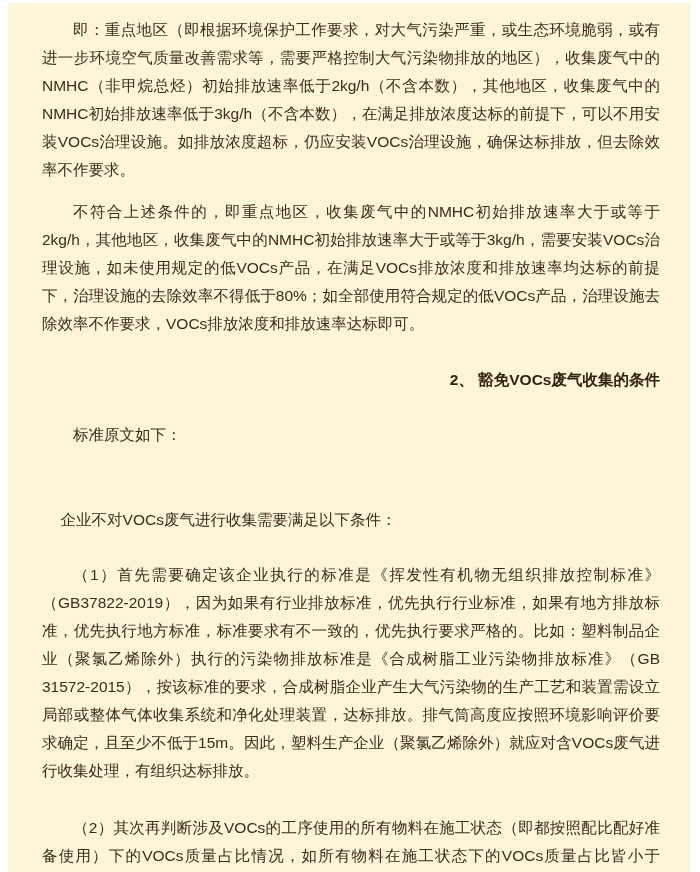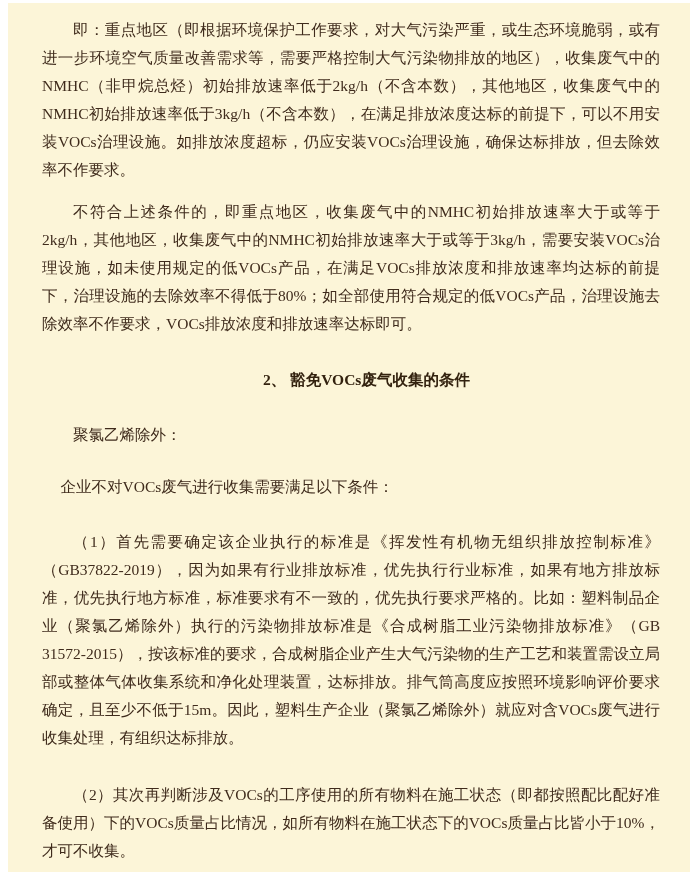--- a/index.html
+++ b/index.html
@@ -8,21 +8,21 @@
     background: #ffffff;
     width: 700px;
     height: 872px;
     overflow: hidden;
   }
   .page-frame {
     position: relative;
     width: 700px;
     height: 872px;
     background: #ffffff;
-    font-family: Liberation Serif, serif;
+    font-family: Liberation Sans, sans-serif;
   }
   .article-canvas {
     position: absolute;
     left: 8px;
     top: 3px;
     right: 10px;
     bottom: 0;
     background: #fcf5d8;
   }
   .article-body {
@@ -34,43 +34,43 @@
   }
   .article-body p {
     margin: 0;
     padding: 0;
   }
   p.indent-2 { text-indent: 2em; }
   p.indent-small { text-indent: 1.2em; }
   p.gap-33 { margin-top: 14px; }
   p.gap-28 { margin-top: 28px; }
   p.gap-27 { margin-top: 27px; }
-  p.gap-57 { margin-top: 24px; }
+  p.gap-57 { margin-top: 57px; }
   p.gap-29 { margin-top: 29px; }
   p.section-heading {
     font-weight: bold;
     color: #33220f;
     text-indent: 2em;
-    text-align: center;
+    text-align: right;
   }
 </style>
 </head>
 <body>
 
 <div class="page-frame">
   <div class="article-canvas">
     <div class="article-body">
 
       <p class="indent-2">即：重点地区（即根据环境保护工作要求，对大气污染严重，或生态环境脆弱，或有进一步环境空气质量改善需求等，需要严格控制大气污染物排放的地区），收集废气中的NMHC（非甲烷总烃）初始排放速率低于2kg/h（不含本数），其他地区，收集废气中的NMHC初始排放速率低于3kg/h（不含本数），在满足排放浓度达标的前提下，可以不用安装VOCs治理设施。如排放浓度超标，仍应安装VOCs治理设施，确保达标排放，但去除效率不作要求。</p>
 
       <p class="indent-2 gap-33">不符合上述条件的，即重点地区，收集废气中的NMHC初始排放速率大于或等于2kg/h，其他地区，收集废气中的NMHC初始排放速率大于或等于3kg/h，需要安装VOCs治理设施，如未使用规定的低VOCs产品，在满足VOCs排放浓度和排放速率均达标的前提下，治理设施的去除效率不得低于80%；如全部使用符合规定的低VOCs产品，治理设施去除效率不作要求，VOCs排放浓度和排放速率达标即可。</p>
 
       <p class="section-heading gap-28">2、 豁免VOCs废气收集的条件</p>
 
-      <p class="indent-2 gap-27">聚氯乙烯除外：</p>
+      <p class="indent-2 gap-27">标准原文如下：</p>
 
       <p class="indent-small gap-57">企业不对VOCs废气进行收集需要满足以下条件：</p>
 
       <p class="indent-2 gap-27">（1）首先需要确定该企业执行的标准是《挥发性有机物无组织排放控制标准》（GB37822-2019），因为如果有行业排放标准，优先执行行业标准，如果有地方排放标准，优先执行地方标准，标准要求有不一致的，优先执行要求严格的。比如：塑料制品企业（聚氯乙烯除外）执行的污染物排放标准是《合成树脂工业污染物排放标准》（GB 31572-2015），按该标准的要求，合成树脂企业产生大气污染物的生产工艺和装置需设立局部或整体气体收集系统和净化处理装置，达标排放。排气筒高度应按照环境影响评价要求确定，且至少不低于15m。因此，塑料生产企业（聚氯乙烯除外）就应对含VOCs废气进行收集处理，有组织达标排放。</p>
 
       <p class="indent-2 gap-29">（2）其次再判断涉及VOCs的工序使用的所有物料在施工状态（即都按照配比配好准备使用）下的VOCs质量占比情况，如所有物料在施工状态下的VOCs质量占比皆小于10%，才可不收集。</p>
 
     </div>
   </div>
 </div>

